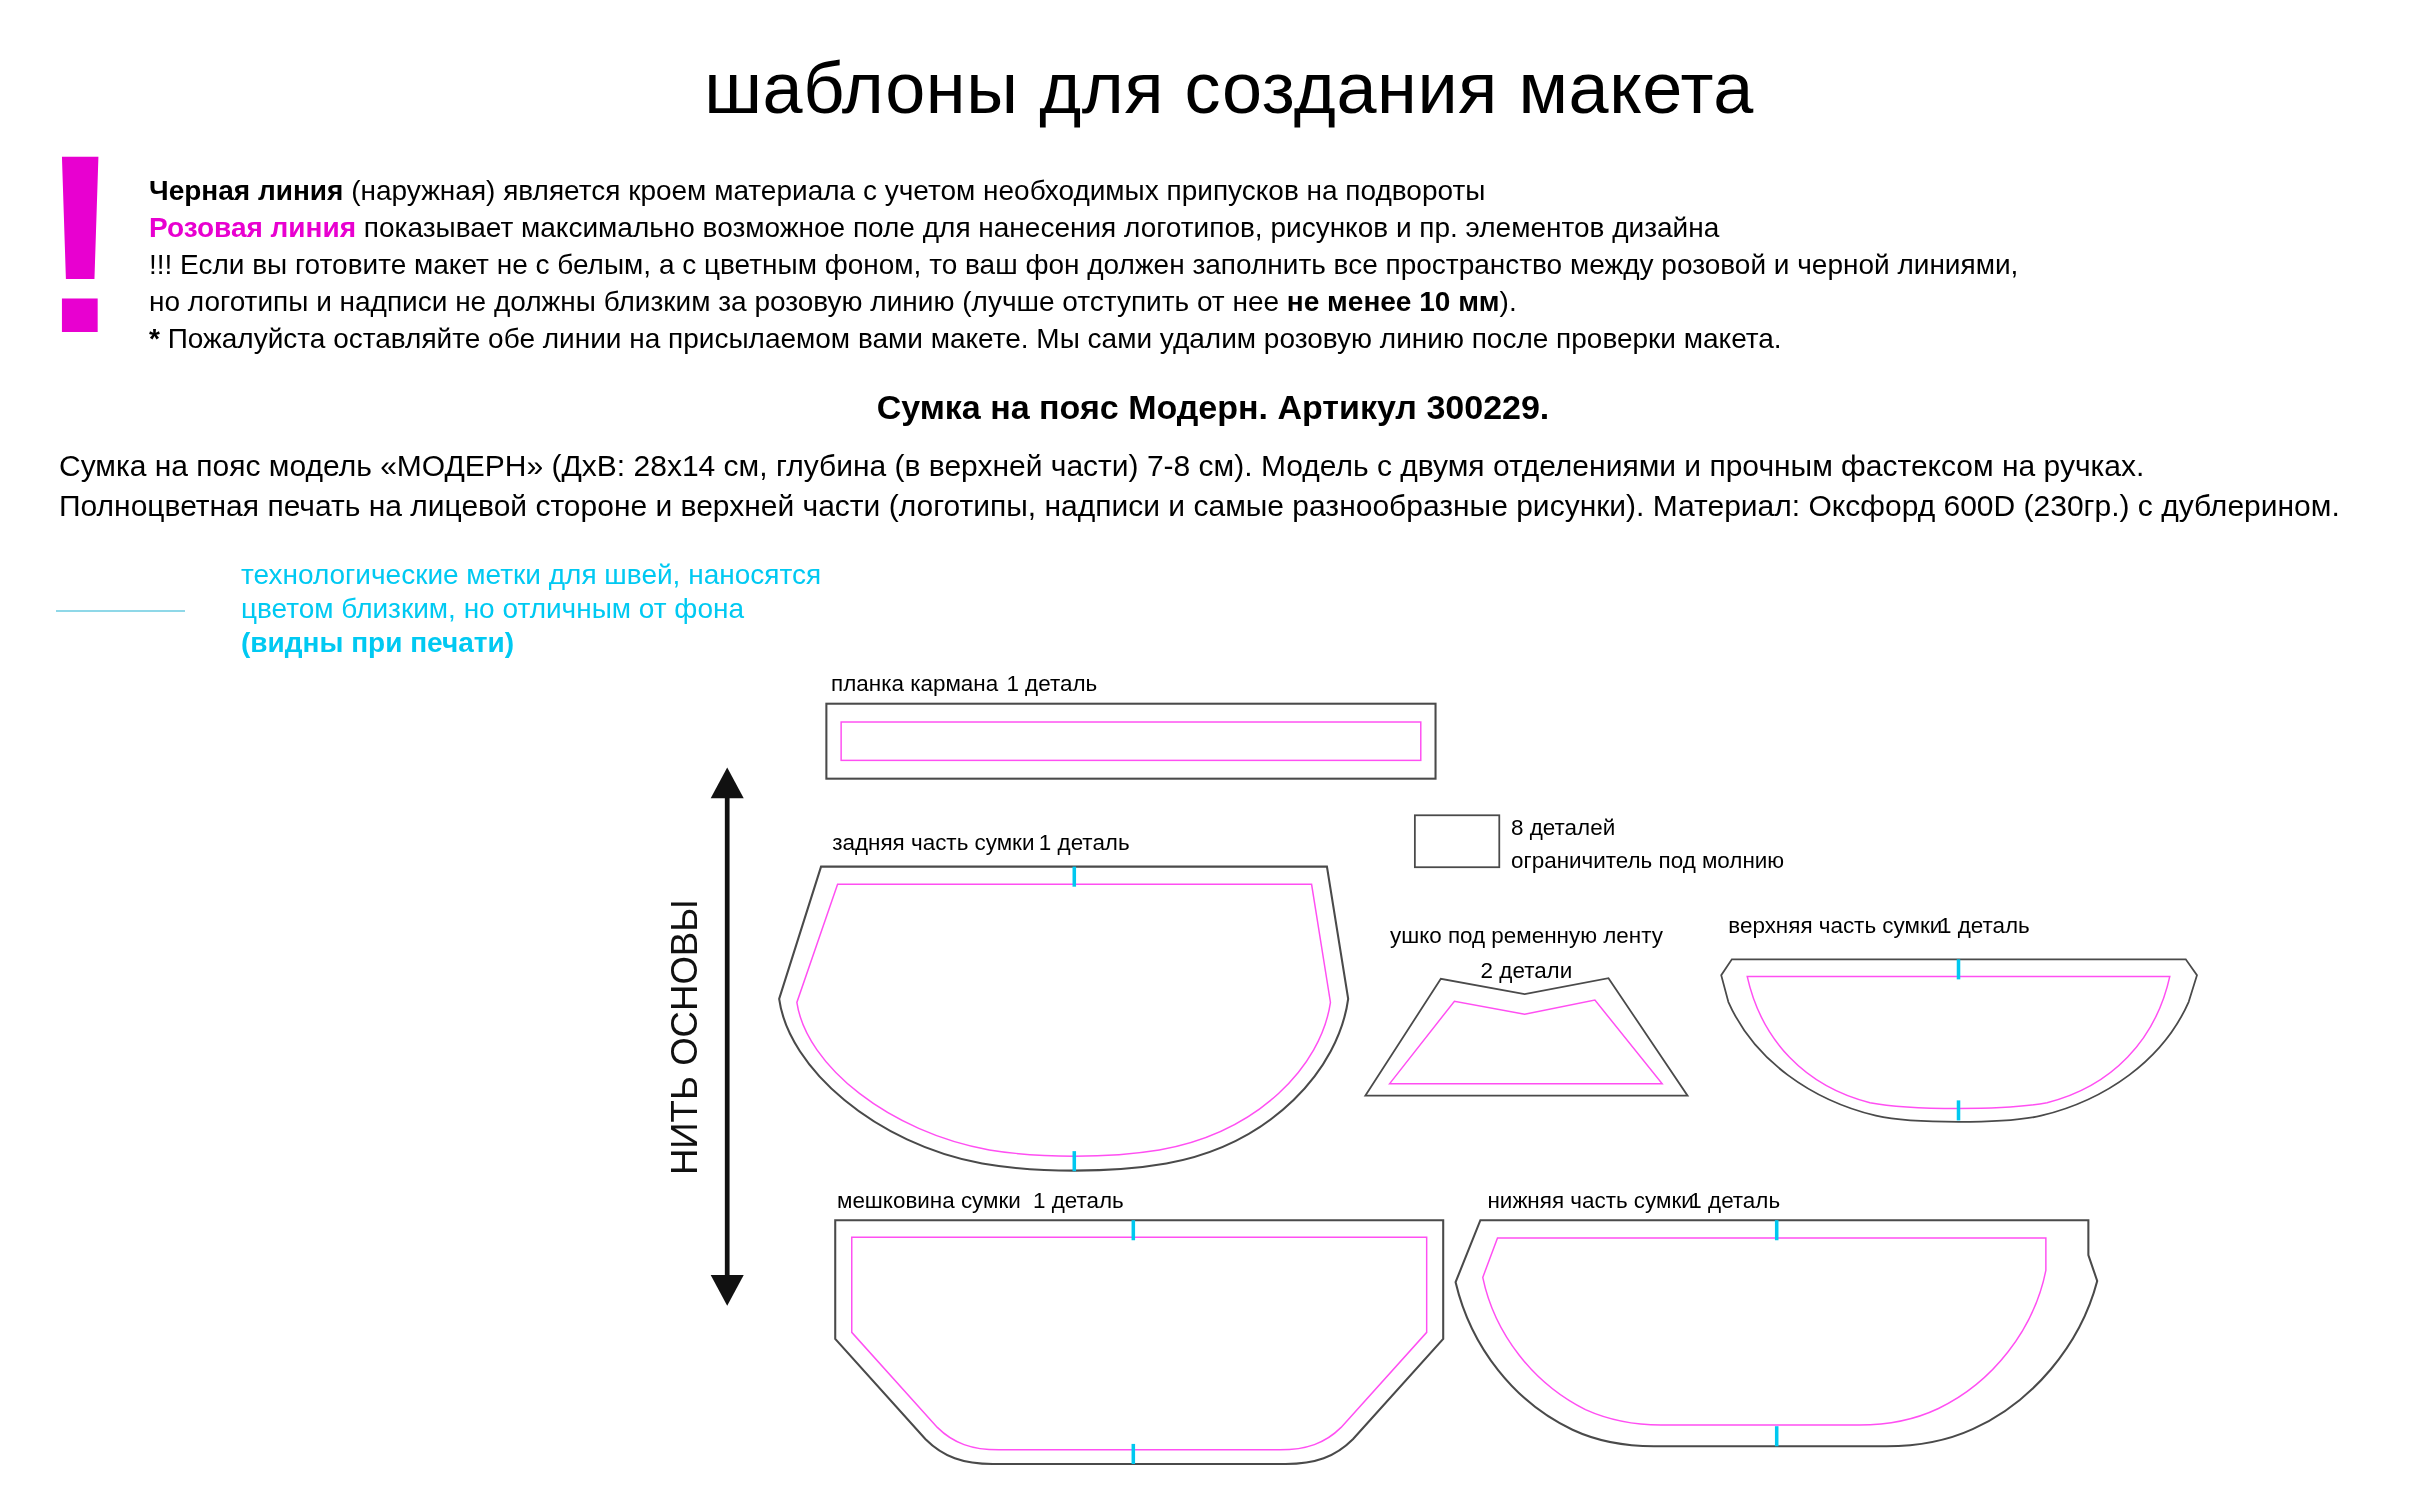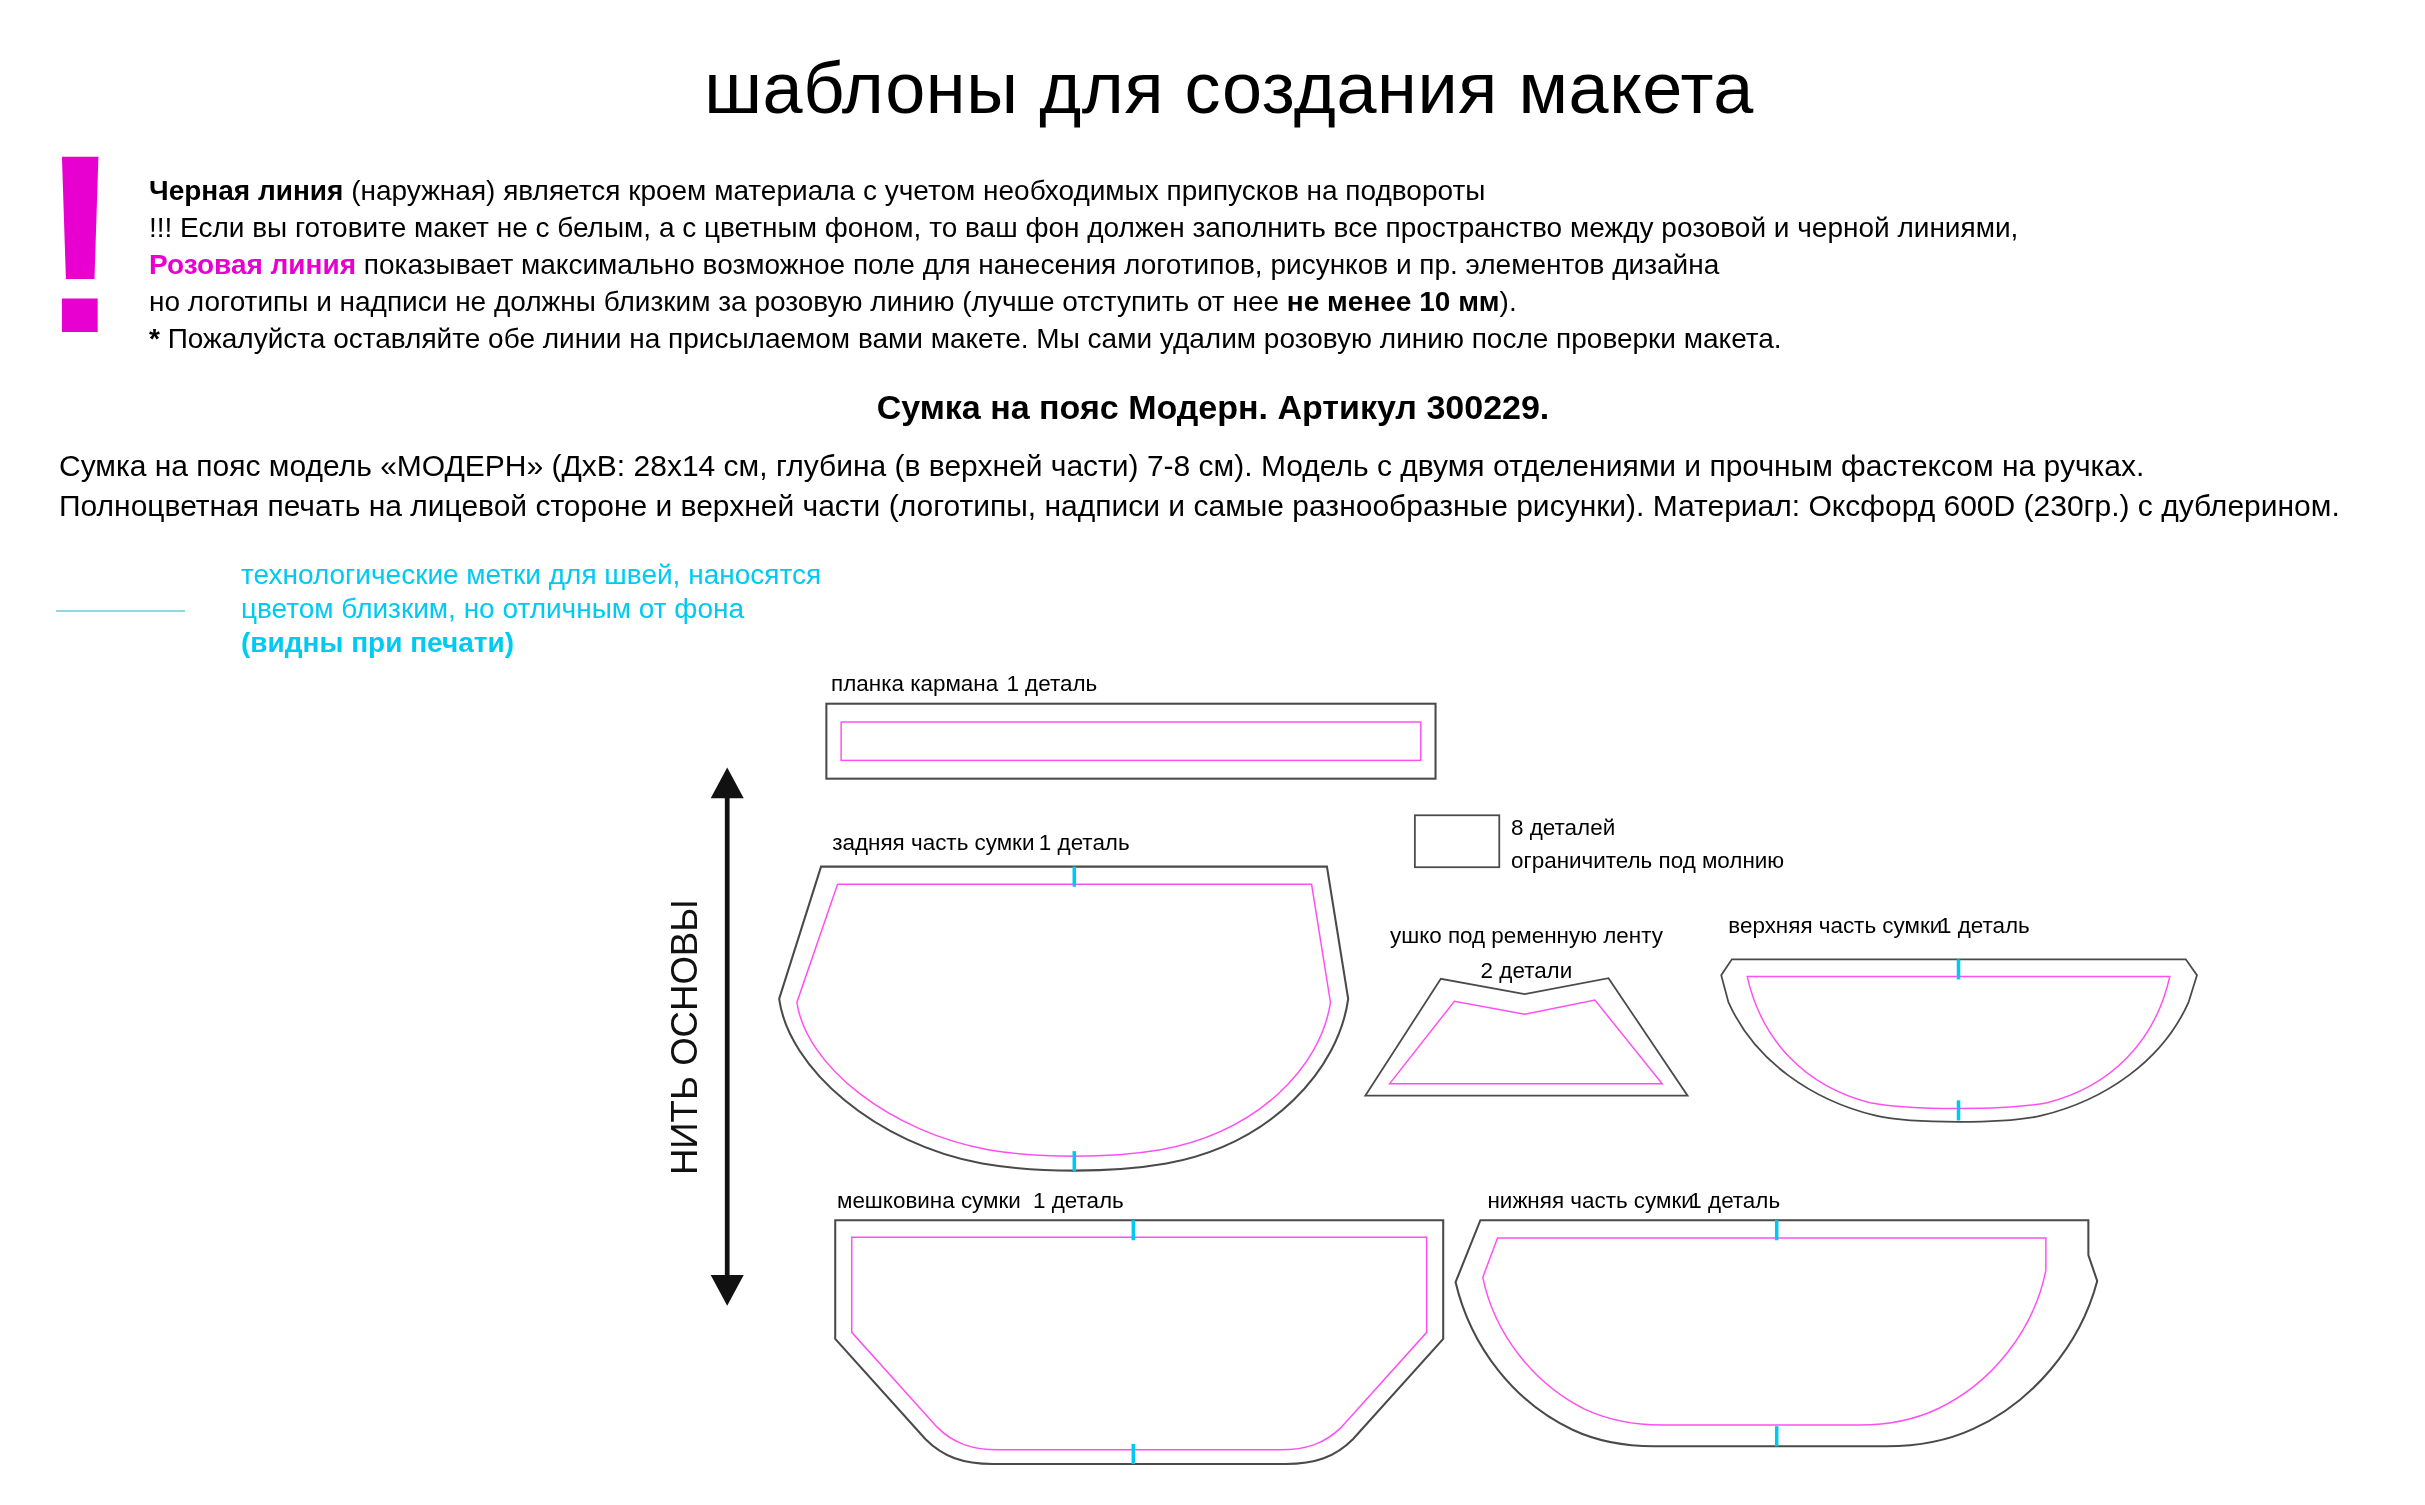--- a/index.html
+++ b/index.html
@@ -23,22 +23,22 @@
 </style>
 </head>
 <body>
 
 <h1 class="title abs">шаблоны для создания макета</h1>
 
 <div class="bang abs" style="color:#E800D0">!</div>
 
 <div class="notice abs">
   <div><b>Черная линия</b><span> (наружная) является кроем материала с учетом необходимых припусков на подвороты</span></div>
+  <div><b style="color:#E800D0">Розовая линия</b><span> показывает максимально возможное поле для нанесения логотипов, рисунков и пр. элементов дизайна</span></div>
   <div>!!! Если вы готовите макет не с белым, а с цветным фоном, то ваш фон должен заполнить все пространство между розовой и черной линиями,</div>
-  <div><b style="color:#E800D0">Розовая линия</b><span> показывает максимально возможное поле для нанесения логотипов, рисунков и пр. элементов дизайна</span></div>
   <div><span>но логотипы и надписи не должны близким  за розовую линию (лучше отступить от нее </span><b>не менее 10 мм</b><span>).</span></div>
   <div><b>*</b><span> Пожалуйста оставляйте обе линии на присылаемом вами макете. Мы сами удалим розовую линию после проверки макета.</span></div>
 </div>
 
 <h2 class="subtitle abs">Сумка на пояс Модерн. Артикул 300229.</h2>
 
 <div class="desc abs">
   <div>Сумка на пояс модель «МОДЕРН» (ДхВ: 28х14 см, глубина (в верхней части) 7-8 см). Модель с двумя отделениями и прочным фастексом на ручках.</div>
   <div>Полноцветная печать на лицевой стороне и верхней части (логотипы, надписи и самые разнообразные рисунки). Материал: Оксфорд 600D (230гр.) с дублерином.</div>
 </div>

